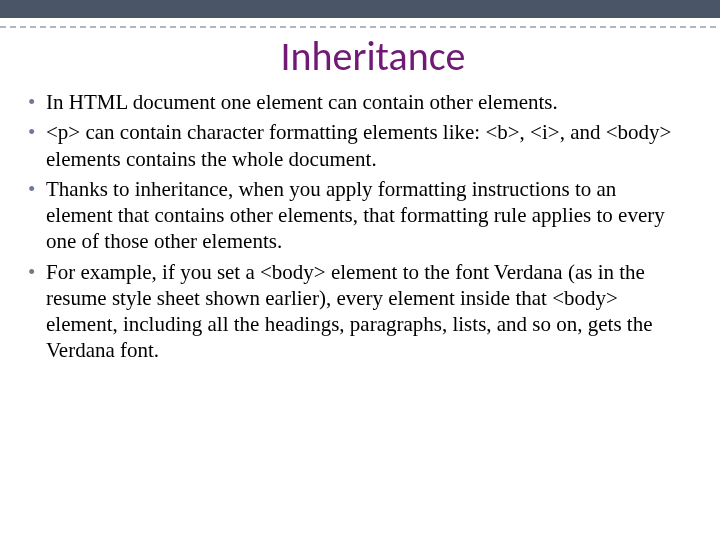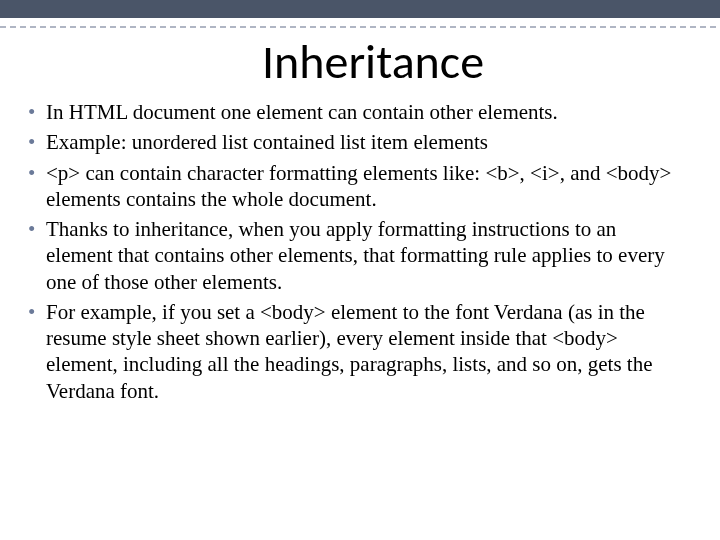--- a/index.html
+++ b/index.html
@@ -31,22 +31,22 @@
       to right,
       #b0b6c4 0,
       #b0b6c4 6px,
       transparent 6px,
       transparent 10px
     );
   }
   .title {
     font-family: Calibri, 'Segoe UI', Arial, sans-serif;
     text-align: center;
-    font-size: 48px;
-    color: #000000;
+    font-size: 40px;
+    color: #701a75;
     margin: 4px 0 8px 0;
     font-weight: 400;
     padding-left: 26px;
   }
   .content {
     padding: 0 36px 0 28px;
   }
   ul.bullets {
     list-style: none;
     margin: 0;
@@ -74,19 +74,18 @@
 </head>
 <body>
 
 <div class="slide">
   <div class="top-bar"></div>
   <div class="top-rule"></div>
   <div class="title">Inheritance</div>
   <div class="content">
     <ul class="bullets">
       <li><span>In HTML document one element can contain other elements.</span><span class="italic"></span><span></span></li>
-      <li><span>Example: unordered list contained list item elements</span><span class="italic"></span><span></span></li>
       <li><span>&lt;p&gt; can contain character formatting elements like: &lt;b&gt;, &lt;i&gt;, and &lt;body&gt; elements contains the whole document.</span><span class="italic"></span><span></span></li>
       <li><span>Thanks to inheritance, when you apply formatting instructions to an element that contains </span><span class="italic">other elements, that formatting rule applies to every one of those other elements.</span><span></span></li>
       <li><span>For example, if you set a &lt;body&gt; element to the font Verdana (as in the resume style sheet shown earlier), every element inside that &lt;body&gt; element, including all the headings, paragraphs, lists, and so on, gets the Verdana font.</span><span class="italic"></span><span></span></li>
     </ul>
   </div>
 </div>
 
 </body></html>

